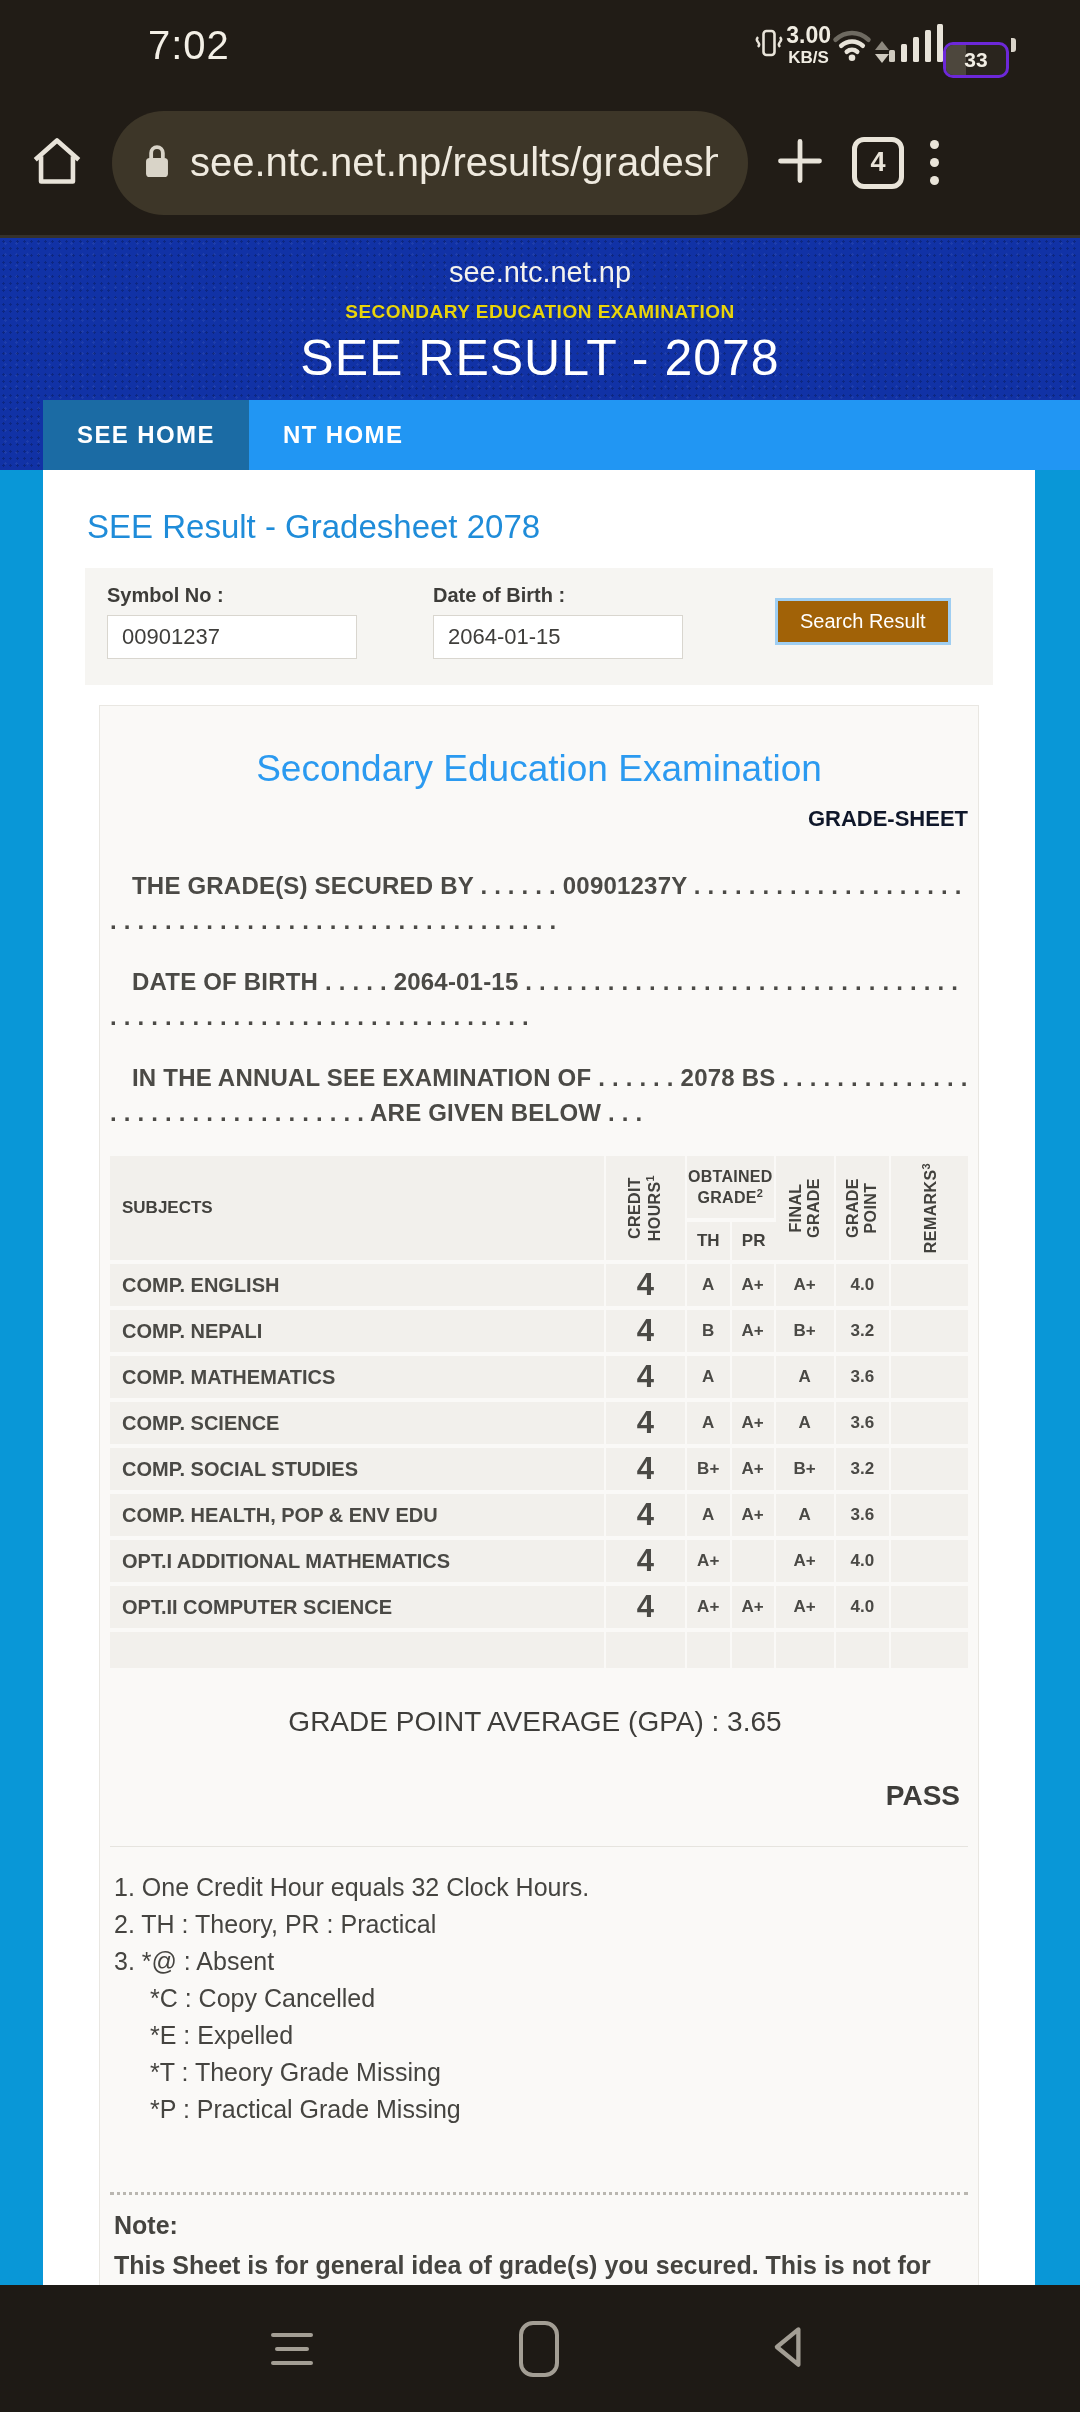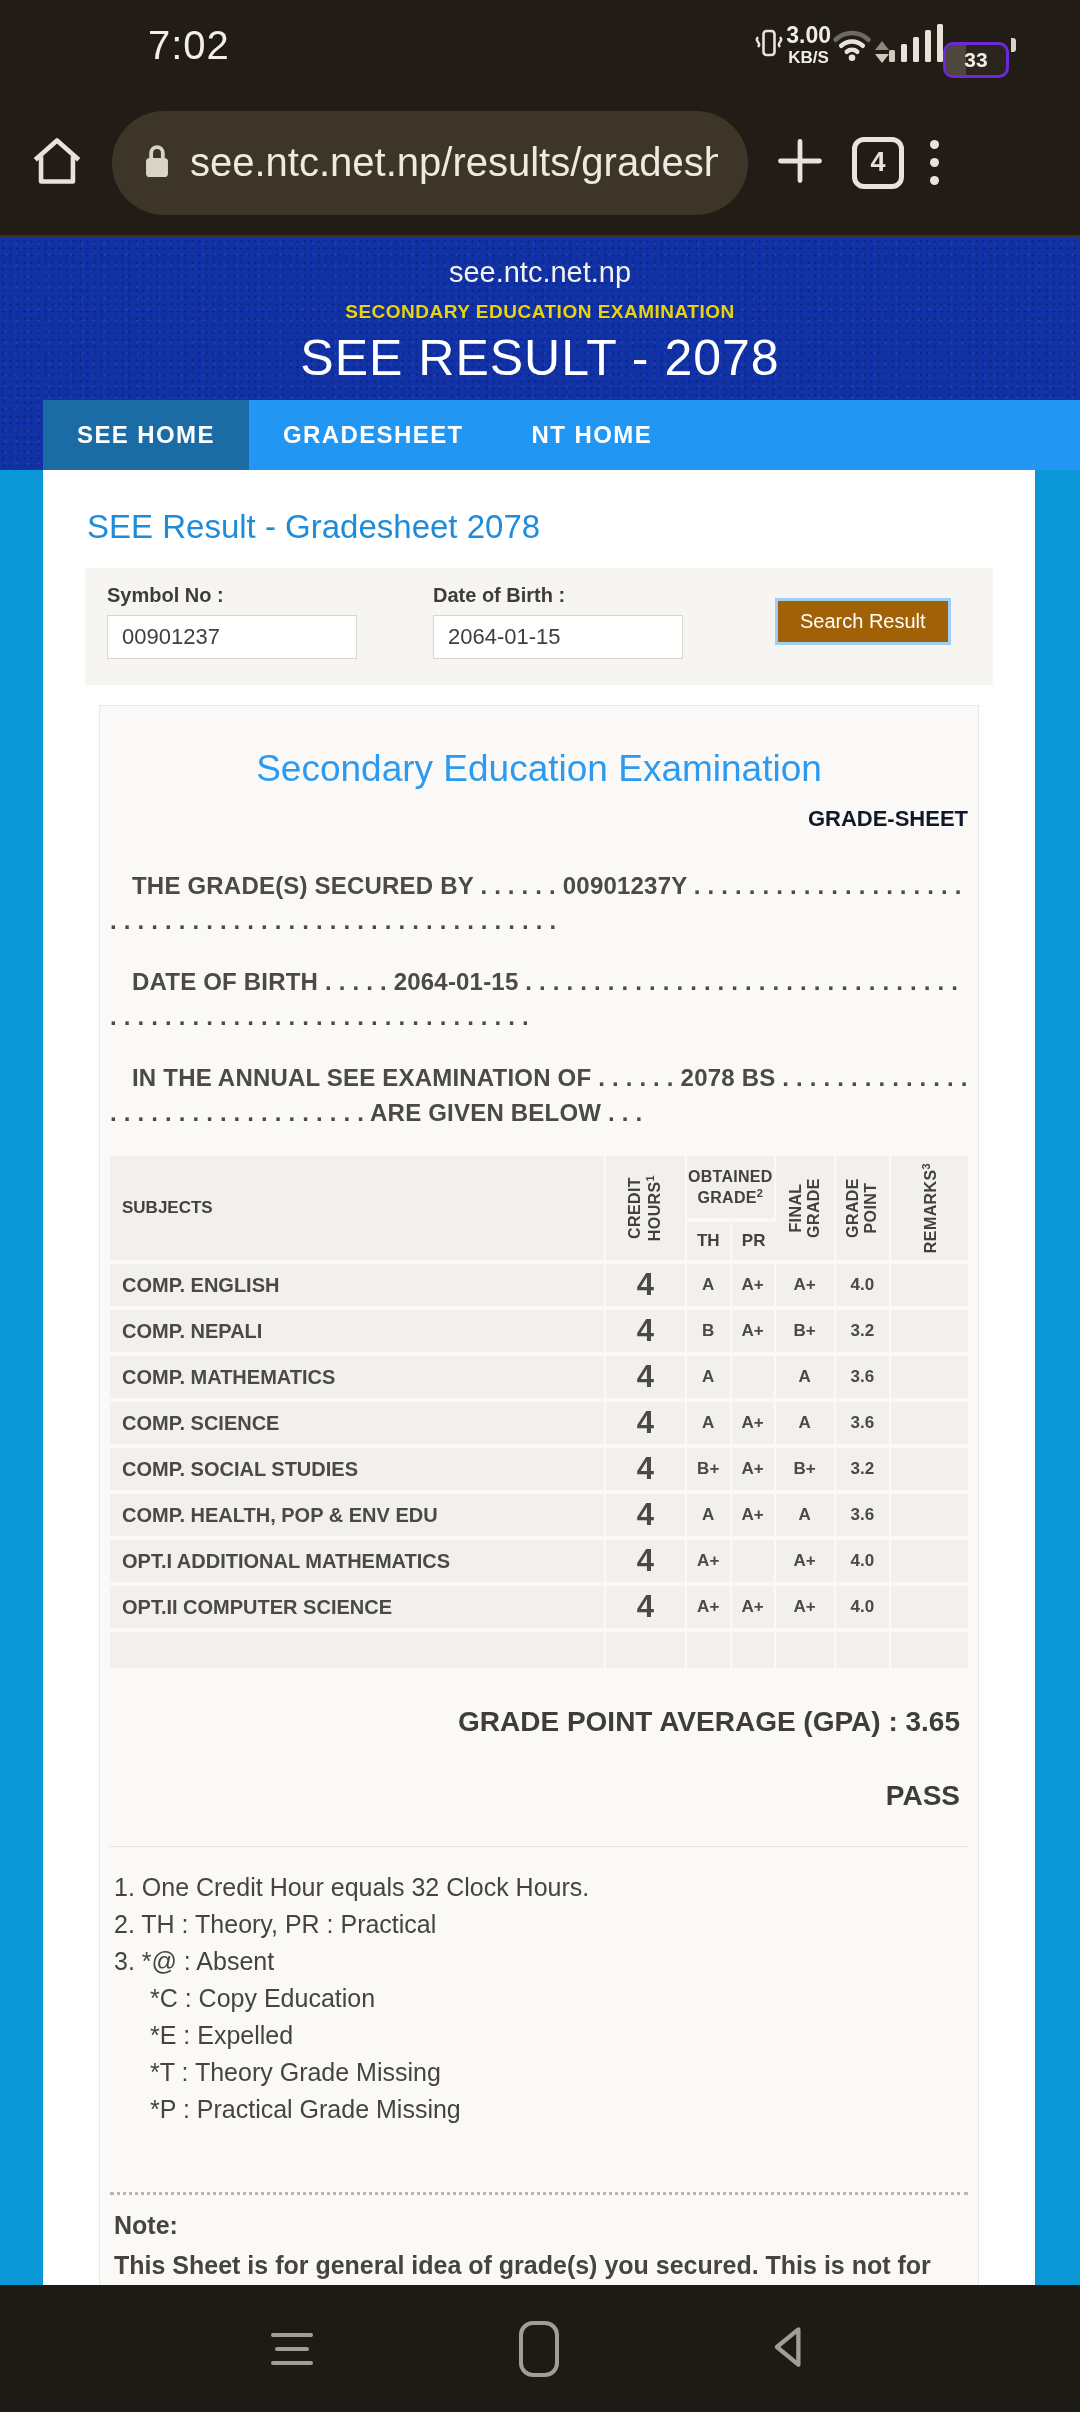--- a/index.html
+++ b/index.html
@@ -81,21 +81,21 @@
   .vtext sup,.obt-wrap sup{font-size:11px;}
   .th-obt{text-align:center;vertical-align:middle;height:64px;border-bottom:2px solid #faf9f7;}
   .obt-wrap{font-size:16px;font-weight:700;color:#42413d;line-height:1.2;letter-spacing:.3px;}
   .th-sub2{height:40px;text-align:center;font-size:17px;font-weight:700;color:#42413d;}
   .gs-table td{height:46px;color:#4a4945;}
   .td-sub{text-align:left;padding-left:12px;font-size:20px;font-weight:700;}
   .td-credit{text-align:center;font-size:31px;font-weight:700;color:#3f3e3b;}
   .td-grade{text-align:center;font-size:17px;font-weight:700;}
   .empty-row td{height:40px;}
 
-  .gpa{margin-top:34px;text-align:right;padding-right:8px;font-size:28px;font-weight:700;color:#3e3d3a;}
+  .gpa{margin-top:34px;text-align:center;padding-right:8px;font-size:28px;font-weight:400;color:#3e3d3a;}
   .pass{margin-top:42px;text-align:right;padding-right:8px;font-size:28px;font-weight:700;color:#3e3d3a;}
 
   .footnotes{margin-top:34px;border-top:1px solid #e6e4df;padding:22px 4px 0 4px;}
   .fn{font-size:25px;font-weight:400;color:#454440;line-height:37px;}
   .fn.indent{padding-left:36px;}
 
   .dotted-divider{margin:64px 0 16px 0;border-top:3px dotted #b9b6b0;}
   .note-title{font-size:25px;font-weight:700;color:#454440;padding:0 4px;}
   .note-text{font-size:25px;font-weight:700;color:#454440;line-height:38px;margin:6px 0 0 0;padding:0 4px;}
 
@@ -200,21 +200,20 @@
   <div class="page">
 
     <div class="site-header">
       <div class="masthead">
         <div class="site-domain">see.ntc.net.np</div>
         <div class="site-tagline">SECONDARY EDUCATION EXAMINATION</div>
         <div class="site-title">SEE RESULT - 2078</div>
       </div>
       <nav class="site-nav">
         <a class="nav-tab active">SEE HOME</a>
-        <a class="nav-tab">GRADESHEET</a>
         <a class="nav-tab">NT HOME</a>
       </nav>
     </div>
 
     <div class="content">
       <h1 class="page-heading">SEE Result - Gradesheet 2078</h1>
 
       <div class="search-panel">
         <div class="field">
           <label>Symbol No :</label>
@@ -351,21 +350,21 @@
           </tbody>
         </table>
 
         <div class="gpa">GRADE POINT AVERAGE (GPA) : 3.65</div>
         <div class="pass">PASS</div>
 
         <div class="footnotes">
           <div class="fn">1. One Credit Hour equals 32 Clock Hours.</div>
           <div class="fn">2. TH : Theory, PR : Practical</div>
           <div class="fn">3. *@ : Absent</div>
-          <div class="fn indent">*C : Copy Education</div>
+          <div class="fn indent">*C : Copy Cancelled</div>
           <div class="fn indent">*E : Expelled</div>
           <div class="fn indent">*T : Theory Grade Missing</div>
           <div class="fn indent">*P : Practical Grade Missing</div>
         </div>
 
         <div class="dotted-divider"></div>
         <div class="note-title">Note:</div>
         <p class="note-text">This Sheet is for general idea of grade(s) you secured. This is not for official use. If any mistakes appear; record at SEE Board ledger will be referred.</p>
       </div>
 

